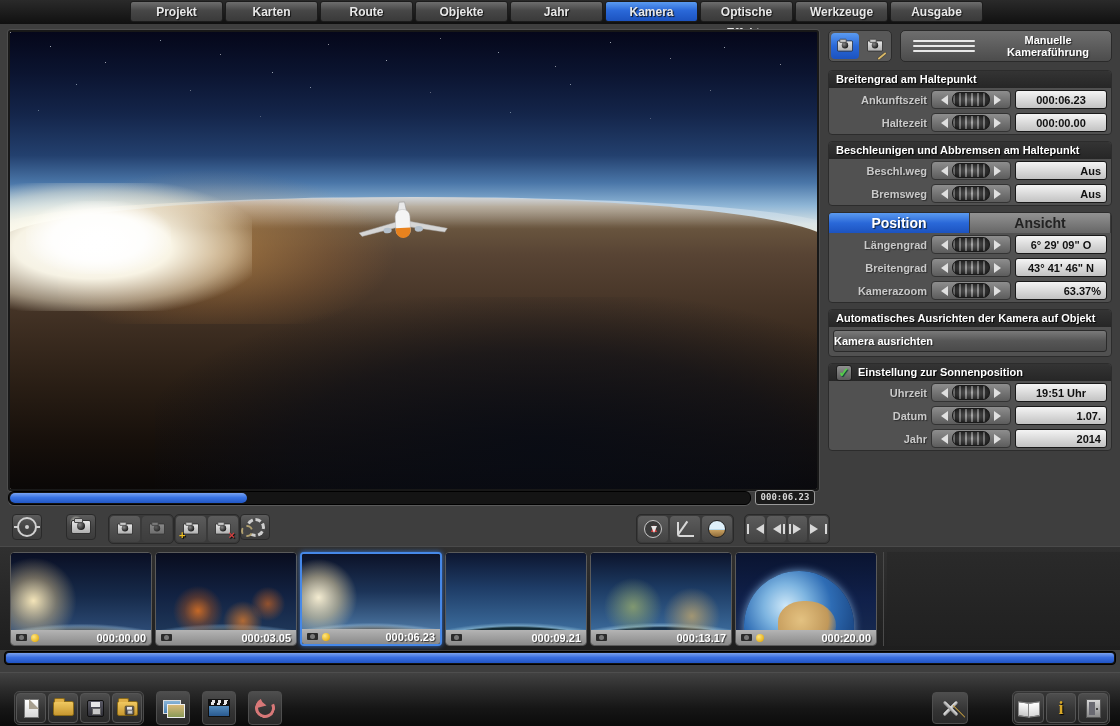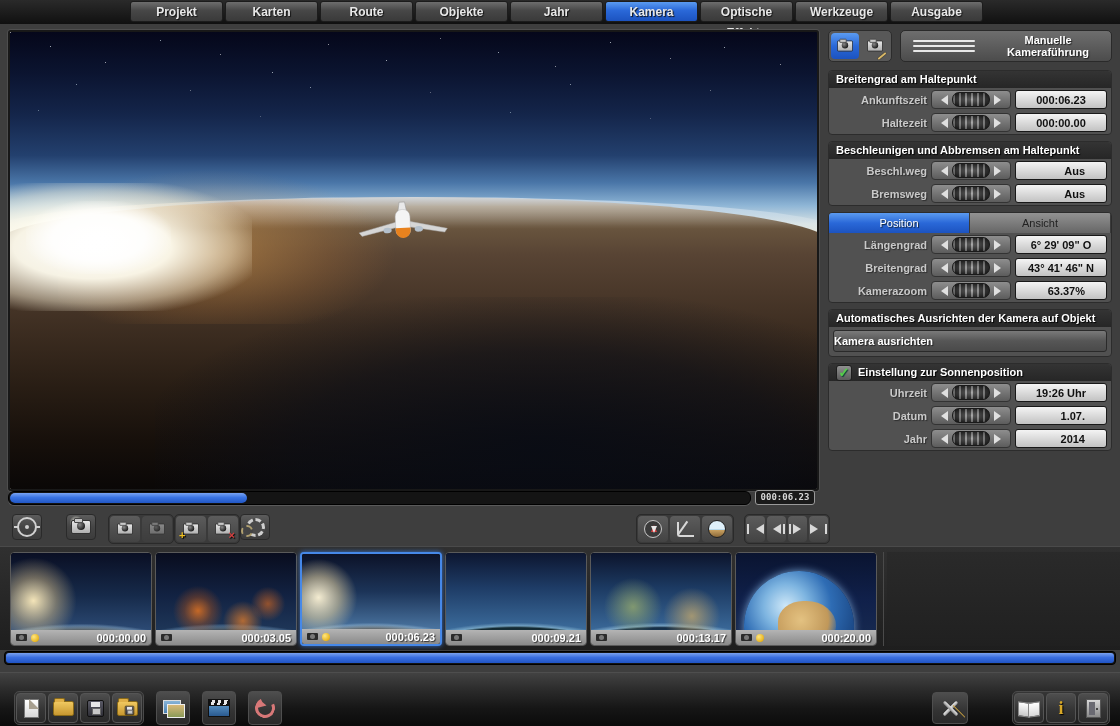--- a/index.html
+++ b/index.html
@@ -106,23 +106,23 @@
   .slabel{flex:1;text-align:right;color:#c9c9c9;font-size:11px;font-weight:bold;text-shadow:1px 1px 1px #2e2e2e;white-space:nowrap;}
   .spinner{display:flex;align-items:center;gap:3px;width:80px;height:19px;box-sizing:border-box;padding:0 4px;
            background:linear-gradient(#8e8e8e,#5c5c5c);border:1px solid #333;border-radius:4px;}
   .sp-l{width:0;height:0;border:5px solid transparent;border-right:7px solid #e0e0e0;margin-right:1px;}
   .sp-r{width:0;height:0;border:5px solid transparent;border-left:7px solid #e0e0e0;margin-left:1px;}
   .roller{flex:1;height:13px;border-radius:7px;border:1px solid #1a1a1a;
       background:radial-gradient(ellipse at 50% 50%,rgba(255,255,255,.28),rgba(0,0,0,.45)),
                  repeating-linear-gradient(90deg,#8a8a8a 0 2px,#1c1c1c 2px 6px);}
   .vbox{width:92px;height:19px;line-height:19px;box-sizing:border-box;background:linear-gradient(#f4f4f4,#c2c2c2);
         border:1px solid #181818;border-radius:3px;color:#101010;font-size:11px;font-weight:bold;text-align:center;}
-  .vbox.right{text-align:right;padding-right:21px;}
+  .vbox.right{text-align:right;padding-right:5px;}
   .ptabs{display:flex;height:20px;}
-  .ptab{flex:1;line-height:20px;text-align:center;font-size:11px;font-weight:normal;color:#222;
+  .ptab{flex:1;line-height:20px;text-align:center;font-size:14px;font-weight:bold;color:#222;
         background:linear-gradient(#929292,#666666);border-right:1px solid #3a3a3a;}
   .ptab.active{background:linear-gradient(#5b9bf0,#2a68d8 50%,#1c53c0);color:#fff;text-shadow:1px 1px 1px #123;}
   .bigbtn{display:block;margin:3px 4px 4px;height:20px;line-height:20px;text-align:left;color:#fff;font-size:11px;
         font-weight:bold;background:linear-gradient(#7a7a7a,#565656 50%,#4a4a4a);border:1px solid #2a2a2a;border-radius:3px;
         text-shadow:1px 1px 1px #222;}
   .chk{width:14px;height:14px;background:linear-gradient(#909090,#5a5a5a);border:1px solid #1e1e1e;border-radius:3px;
        display:flex;align-items:center;justify-content:center;color:#55d04a;font-size:13px;font-weight:bold;line-height:12px;
        text-shadow:1px 1px 1px #143;}
 
   
@@ -444,21 +444,21 @@
         <span class="chk">✓</span>
         <span>Einstellung zur Sonnenposition</span>
       </div>
       <div class="srow">
         <span class="slabel">Uhrzeit</span>
         <span class="spinner">
             <span class="sp-l"></span>
             <span class="roller"></span>
             <span class="sp-r"></span>
           </span>
-        <span class="vbox">19:26 Uhr</span>
+        <span class="vbox">19:51 Uhr</span>
       </div>
       <div class="srow">
         <span class="slabel">Datum</span>
         <span class="spinner">
             <span class="sp-l"></span>
             <span class="roller"></span>
             <span class="sp-r"></span>
           </span>
         <span class="vbox right">1.07.</span>
       </div>

